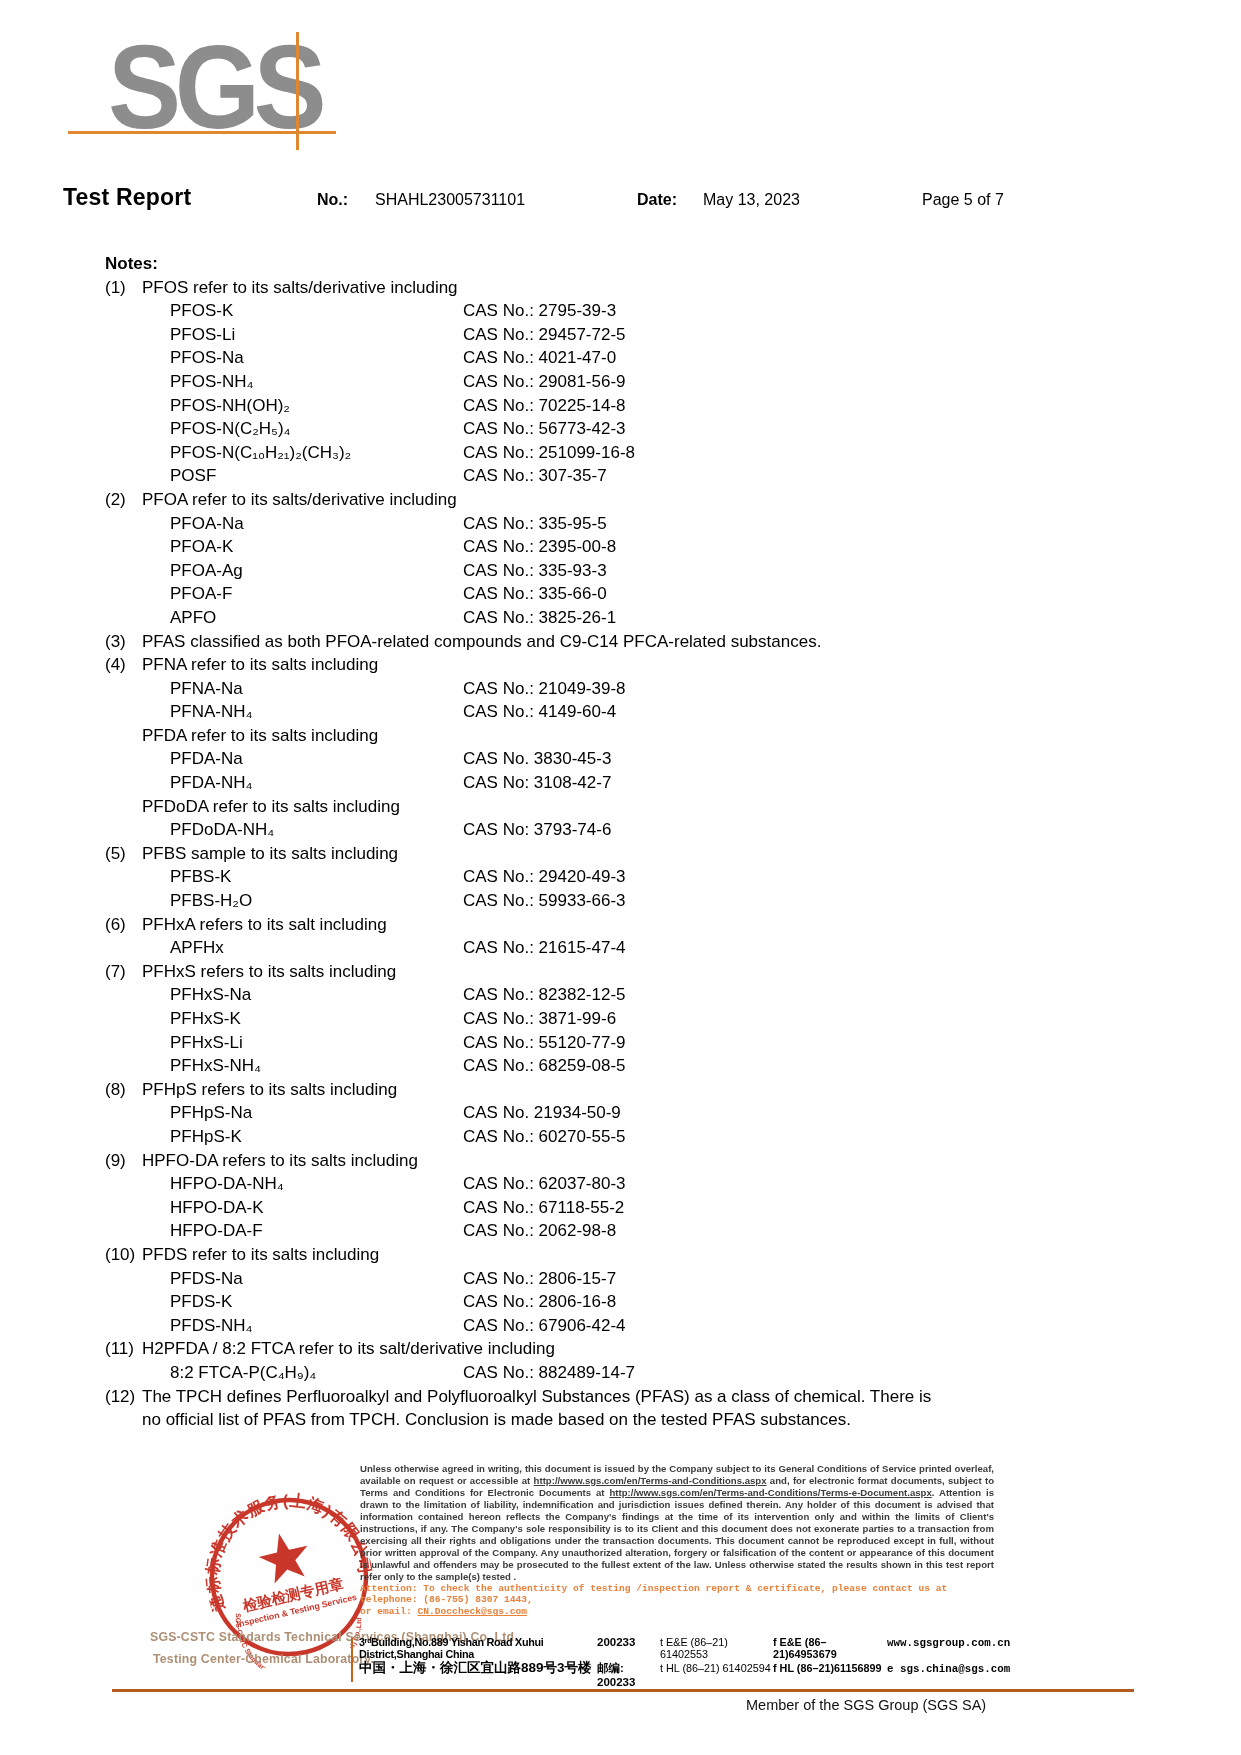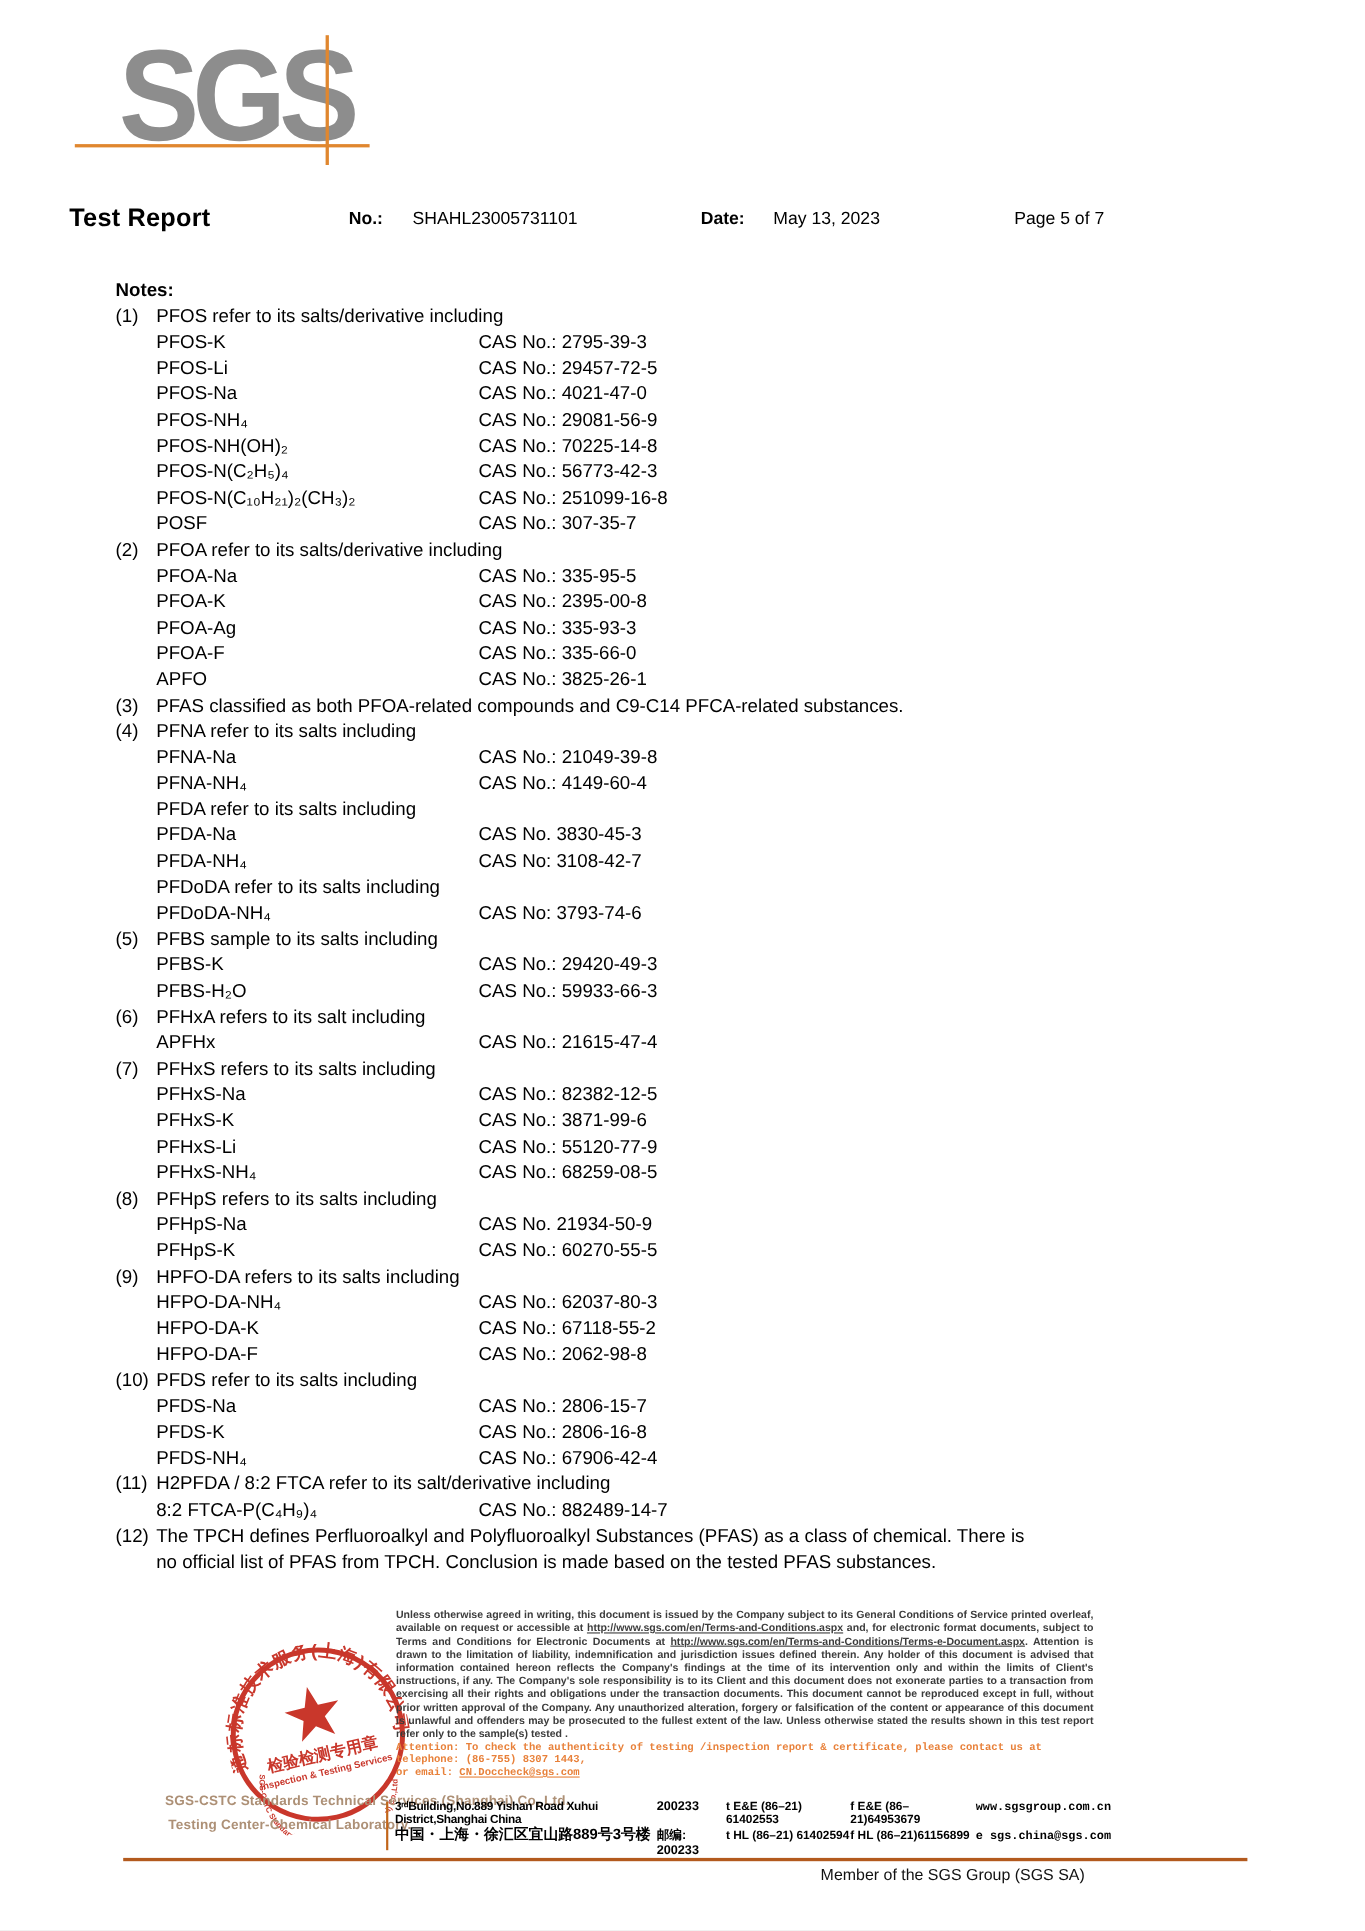--- a/index.html
+++ b/index.html
@@ -23,21 +23,21 @@
   .hdr-date-value{left:703px;}
   .hdr-page{left:922px;}
 
   
   .notes{position:absolute;left:105px;top:252px;width:920px;font-size:17px;line-height:23.6px;}
   .notes-title{font-weight:bold;}
   .note-item{display:flex;}
   .note-num{flex:0 0 37px;}
   .note-body{flex:1;max-width:800px;}
   .nrow{display:flex;}
-  .nname{flex:0 0 293px;}
+  .nname{flex:0 0 293px;margin-left:28px;}
   .ncas{flex:1;}
 
   
   .stamp{position:absolute;left:206px;top:1494px;width:166px;height:166px;
          transform:rotate(-13deg);opacity:.93;}
   .co-line{position:absolute;font-size:12.3px;font-weight:bold;color:#ad9076;letter-spacing:.2px;}
   .co1{left:150px;top:1630px;}
   .co2{left:153px;top:1652px;}
 
   .legal-block{position:absolute;left:360px;top:1463px;width:634px;}
@@ -46,21 +46,21 @@
   .legal .u{text-decoration:underline;}
   .attn{font-size:9.6px;line-height:11.95px;font-weight:bold;color:#e8813a;margin:0;font-family:Liberation Mono, monospace;}
   .attn .u{text-decoration:underline;}
 
   .vbar{position:absolute;left:351px;top:1638px;width:2px;height:44px;background:#c1651a;}
   .addr{position:absolute;left:359px;top:1636px;width:660px;}
   .addr-row{display:flex;align-items:baseline;height:23px;}
   .a-en{flex:0 0 238px;font-size:10.8px;font-weight:bold;letter-spacing:-.3px;}
   .a-cn{flex:0 0 238px;font-size:13.5px;font-weight:bold;}
   .a-post{flex:0 0 63px;font-size:11.5px;font-weight:bold;}
-  .a-tel{flex:0 0 113px;font-size:10.8px;font-weight:bold;}
+  .a-tel{flex:0 0 113px;font-size:10.8px;font-weight:normal;}
   .a-fax{flex:0 0 114px;font-size:10.8px;font-weight:bold;}
   .a-web{flex:1;font-size:10.8px;font-weight:bold;font-family:Liberation Mono, monospace;}
 
   .hrule{position:absolute;left:112px;top:1689px;width:1022px;height:2.5px;background:#b35a1e;}
   .member{position:absolute;left:746px;top:1697px;font-size:14.5px;color:#111;}
 </style>
 </head>
 <body>
 
 <div class="page">

